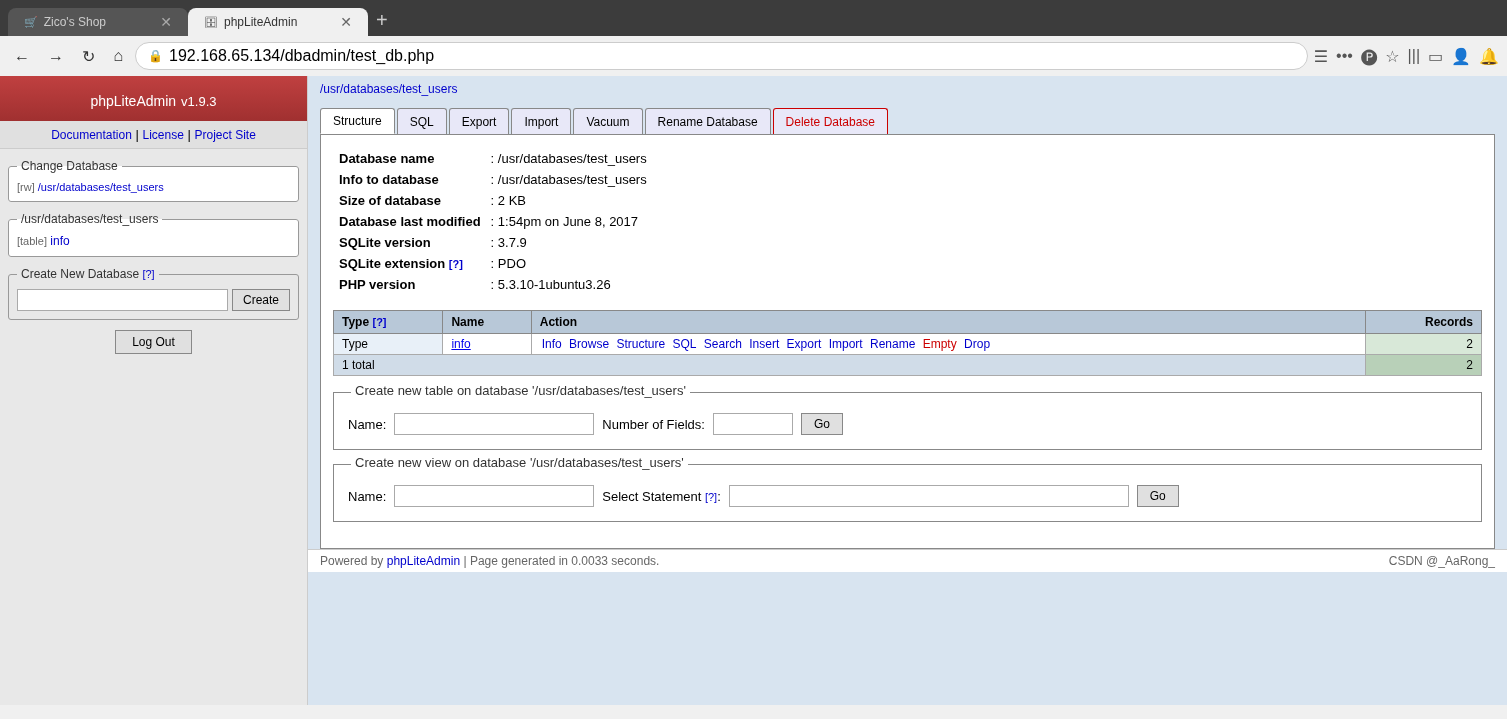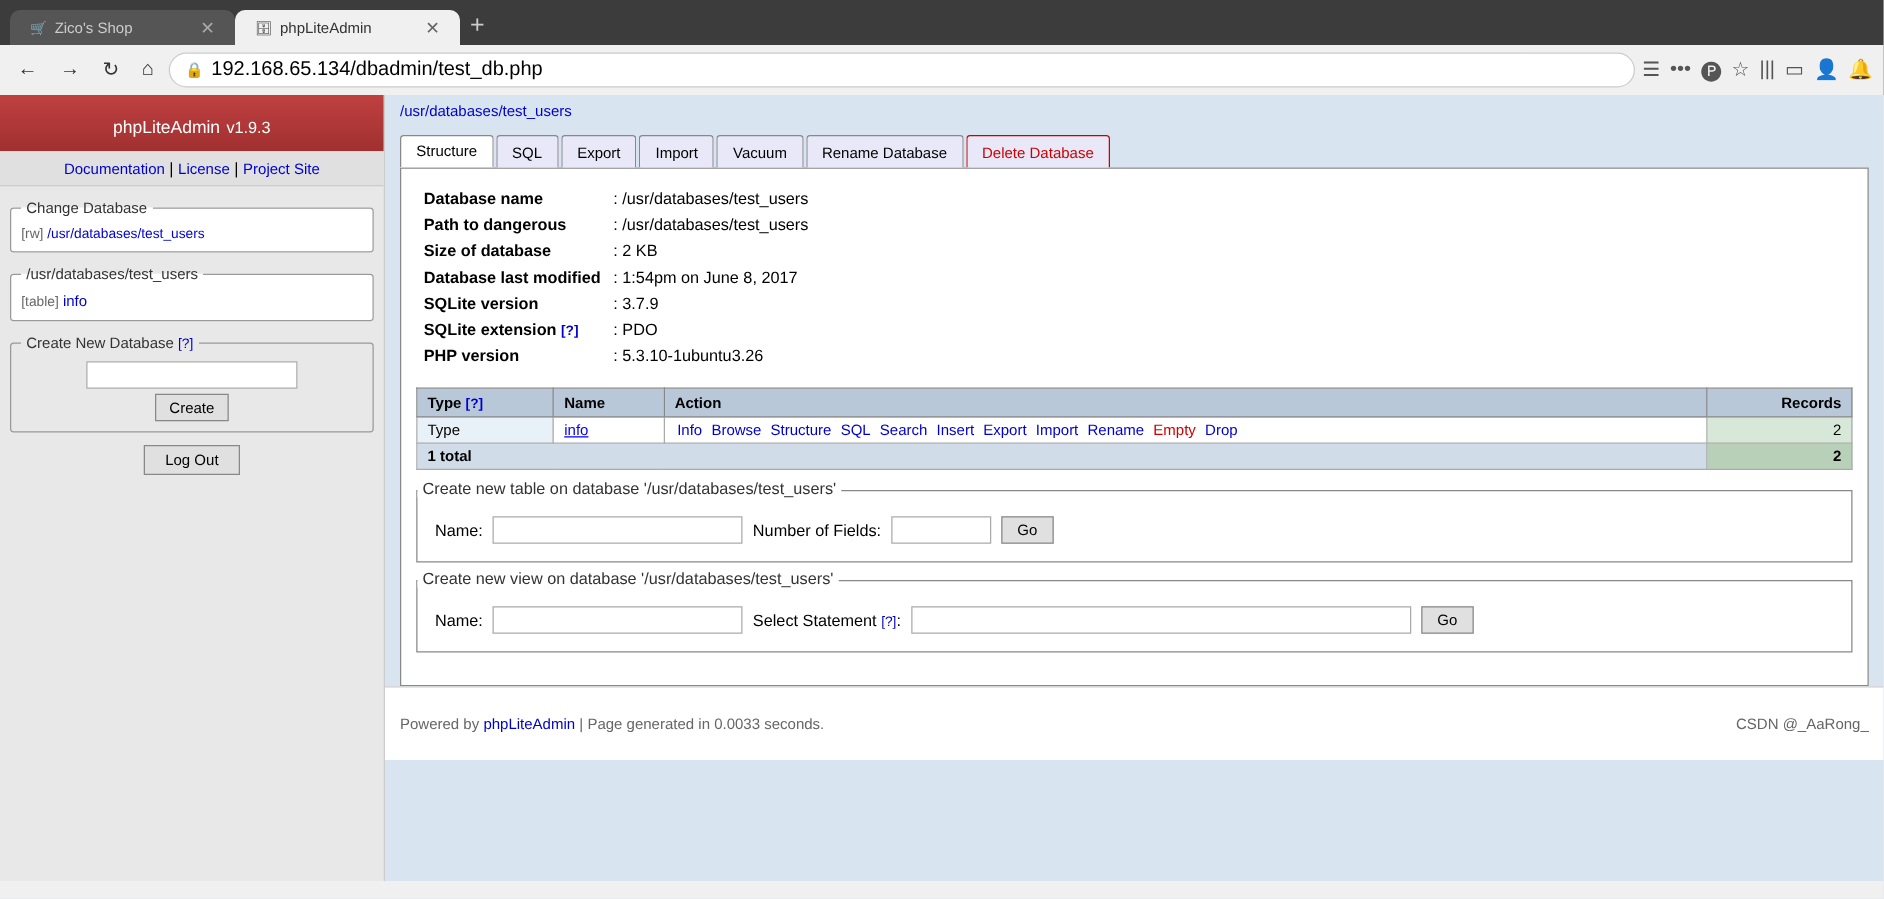--- a/index.html
+++ b/index.html
@@ -52,21 +52,21 @@
     .sidebar-section fieldset legend { font-size: 12px; color: #333; padding: 0 4px; }
     .sidebar-section .db-path { font-size: 11px; color: #666; }
     .sidebar-section .db-path a { color: #00c; text-decoration: none; }
     .sidebar-section .table-item { font-size: 12px; }
     .sidebar-section .table-item .table-badge { color: #666; font-size: 11px; }
     .sidebar-section .table-item a { color: #00c; text-decoration: none; }
 
     .create-db-section { margin: 10px 8px; }
     .create-db-section fieldset { border: 1px solid #999; border-radius: 3px; padding: 8px; background: #e8e8e8; }
     .create-db-section fieldset legend { font-size: 12px; color: #333; padding: 0 4px; }
-    .create-db-input { display: flex; gap: 4px; align-items: center; flex-direction: column; }
+    .create-db-input { display: flex; gap: 4px; align-items: center; }
     .create-db-input input { flex: 1; padding: 3px 6px; border: 1px solid #aaa; font-size: 12px; }
     .create-db-input button { padding: 3px 10px; background: #e0e0e0; border: 1px solid #888; cursor: pointer; font-size: 12px; }
 
     .logout-wrap { text-align: center; margin: 2px 0; }
     .logout-btn { padding: 4px 16px; background: #e0e0e0; border: 1px solid #888; cursor: pointer; font-size: 12px; }
 
     
     .content { flex: 1; background: #d8e4f0; overflow-y: auto; }
     .breadcrumb { padding: 6px 12px; font-size: 12px; }
     .breadcrumb a { color: #00c; text-decoration: none; }
@@ -96,40 +96,40 @@
       background: #b8c8d8; border: 1px solid #888; padding: 4px 8px;
       font-size: 12px; text-align: left;
     }
     .table-list th.records { text-align: right; }
     .table-list td { border: 1px solid #aaa; padding: 3px 8px; font-size: 12px; }
     .table-list td.type-cell { background: #e8f0f8; }
     .table-list td.name-cell { }
     .table-list td.action-cell a { color: #00c; text-decoration: none; margin: 0 2px; }
     .table-list td.action-cell a.danger { color: #cc0000; }
     .table-list td.records-cell { text-align: right; background: #d8e8d8; }
-    .table-list tr.total-row td { background: #d0dce8; font-weight: bold; margin-top: 32px; }
+    .table-list tr.total-row td { background: #d0dce8; font-weight: normal; margin-top: 32px; }
     .table-list tr.total-row td.total-records { background: #b8d0b8; text-align: right; }
     .fieldset-wrapper {
       border: 1px solid #888; padding: 14px; margin-bottom: 14px;
       position: relative; background: white;
     }
     .fieldset-legend {
-      position: absolute; top: -10px; left: 0; background: white;
+      position: absolute; top: -10px; left: 17px; background: white;
       padding: 0 4px; font-size: 13px; color: #333;
     }
     .form-row { display: flex; align-items: center; gap: 8px; flex-wrap: wrap; }
     .form-row label { font-size: 13px; }
     .form-row input[type="text"] { padding: 3px 6px; border: 1px solid #aaa; font-size: 12px; }
     .form-row input.name-input { width: 200px; }
     .form-row input.fields-input { width: 80px; }
     .form-row input.statement-input { width: 400px; }
     .form-row button { padding: 3px 12px; background: #e0e0e0; border: 1px solid #888; cursor: pointer; font-size: 12px; }
 
     
-    .footer { background: white; padding: 22px 12px; border-top: 1px solid #ccc; font-size: 12px; color: #666; display: flex; justify-content: space-between; }
+    .footer { background: white; padding: 4px 12px; border-top: 1px solid #ccc; font-size: 12px; color: #666; display: flex; justify-content: space-between; }
     .footer a { color: #00c; text-decoration: none; }
 
     .help-link { color: #00c; font-size: 11px; text-decoration: none; }
   </style>
 </head>
 <body>
 
 <div class="browser-chrome">
   <div class="browser-tabs">
     <div class="browser-tab inactive">
@@ -239,21 +239,21 @@
     <div class="content-body">
 
 
       <table class="db-info-table">
         <tbody>
             <tr>
           <td>Database name</td>
           <td>: <span>/usr/databases/test_users</span></td>
         </tr>
         <tr>
-          <td>Path to dangerous</td>
+          <td>Info to database</td>
           <td>: <span>/usr/databases/test_users</span></td>
         </tr>
         <tr>
           <td>Size of database</td>
           <td>: <span>2 KB</span></td>
         </tr>
         <tr>
           <td>Database last modified</td>
           <td>: <span>1:54pm on June 8, 2017</span></td>
         </tr>

